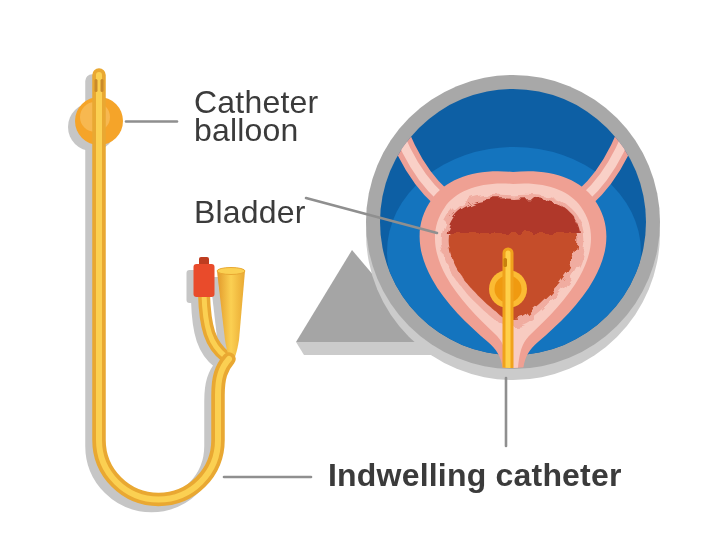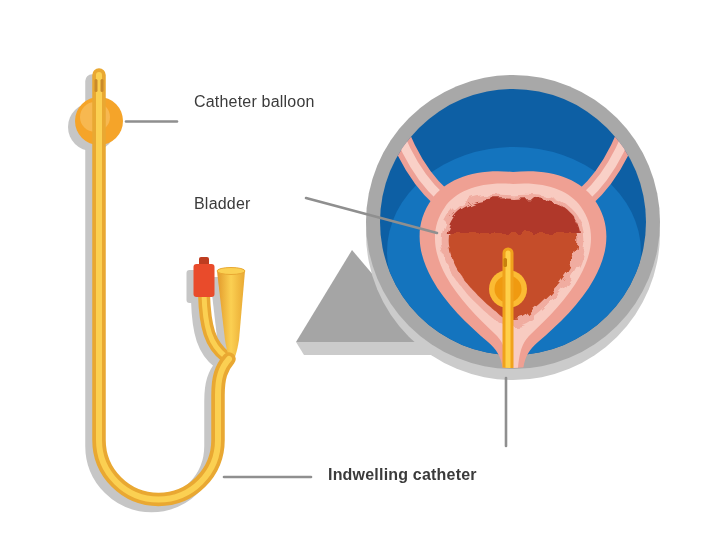--- a/index.html
+++ b/index.html
@@ -6,27 +6,27 @@
   .stage{
     position:relative;
     width:720px;height:554px;
     background:#ffffff;
     overflow:hidden;
     font-family:"Liberation Sans", sans-serif;
   }
   .stage svg{position:absolute;left:0;top:0;}
   .diagram-label{
     position:absolute;
-    font-size:16px;
+    font-size:32px;
     line-height:28px;
     color:#3b3b3b;
     letter-spacing:0.2px;
   }
   .label-catheter-balloon{left:194px;top:88px;width:150px;}
-  .label-bladder{left:194px;top:190px;white-space:nowrap;}
+  .label-bladder{left:194px;top:198px;white-space:nowrap;}
   .label-indwelling{left:328px;top:461px;white-space:nowrap;font-weight:bold;}
 </style>
 </head>
 <body>
 
 <div class="stage">
 
   <svg width="720" height="554" viewBox="0 0 720 554">
     <defs>
       <linearGradient id="funnelGrad" x1="0" y1="0" x2="1" y2="0">

